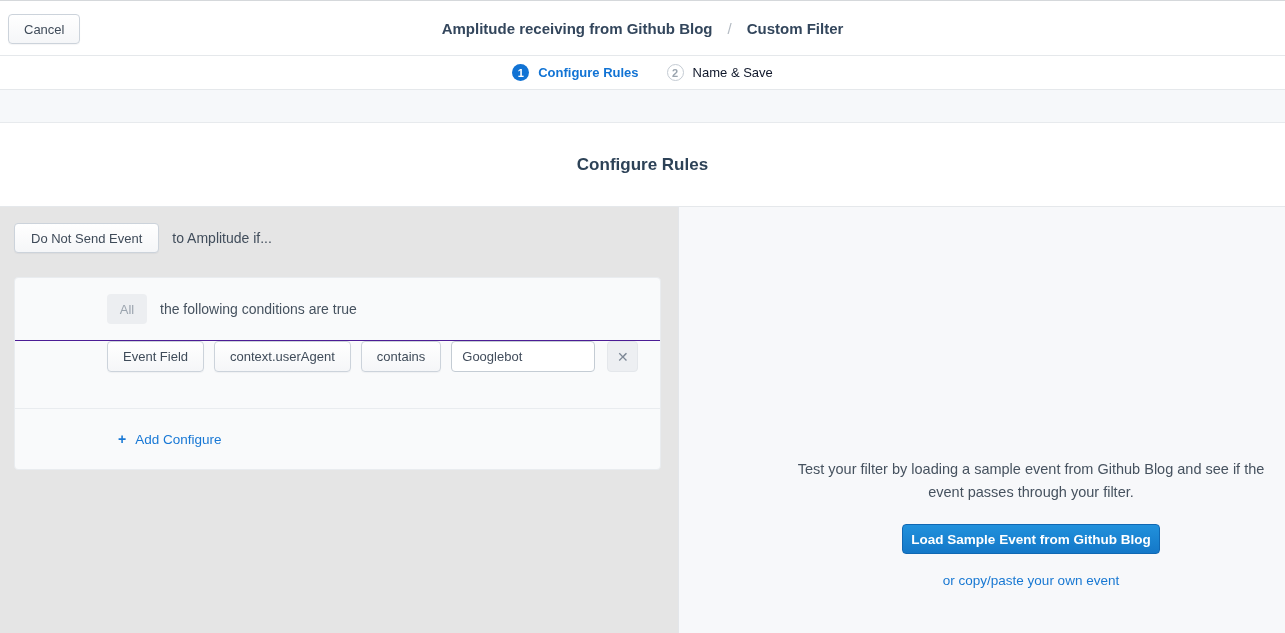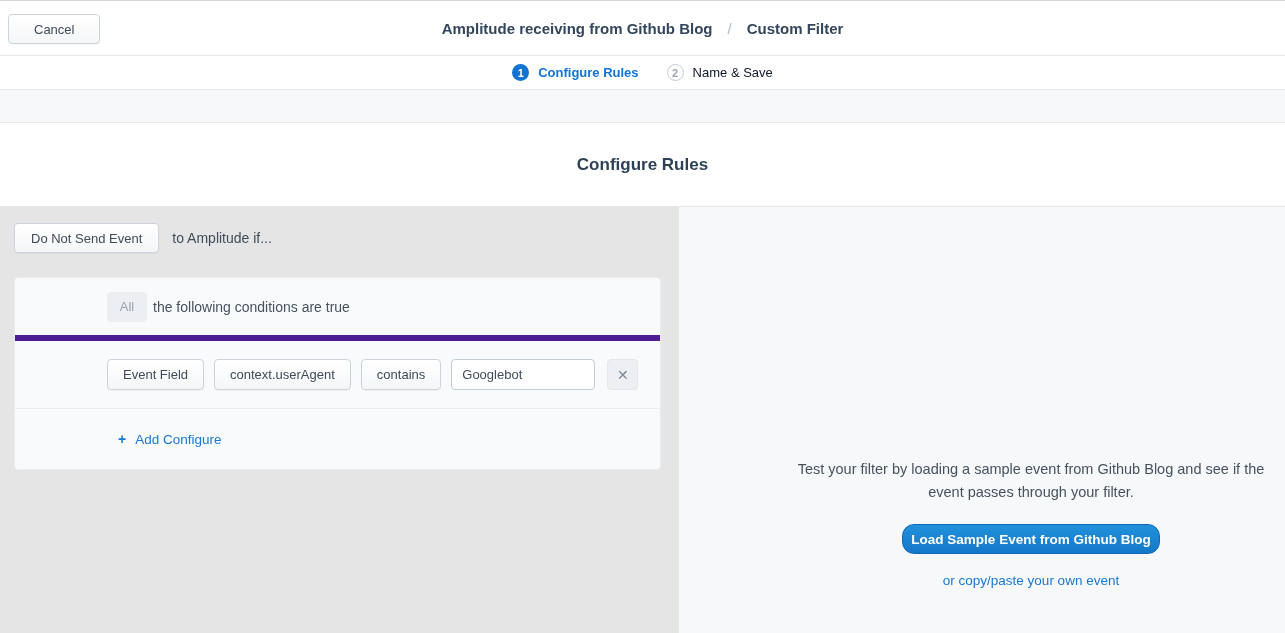--- a/index.html
+++ b/index.html
@@ -18,21 +18,21 @@
     background:#fff;
   }
   .btn {
     display:inline-flex; align-items:center; justify-content:center;
     background:linear-gradient(#ffffff,#f5f6f8);
     border:1px solid #ccd3db; border-radius:4px;
     color:#3f4b59; font-size:13px; font-family:inherit;
     cursor:pointer; box-shadow:0 1px 1px rgba(20,30,40,0.04);
     white-space:nowrap;
   }
-  .cancel-btn { position:absolute; left:8px; top:13px; height:30px; padding:0 25px; }
+  .cancel-btn { position:absolute; left:8px; top:13px; height:30px; padding:0 15px; }
   .breadcrumb {
     position:absolute; left:50%; top:50%; transform:translate(-50%,-50%);
     display:flex; align-items:center; gap:15px;
     font-size:15px; font-weight:600; color:#33465c; white-space:nowrap;
   }
   .breadcrumb .sep { color:#b3bac2; font-weight:400; }
 
   
   .step-bar {
     height:34px; border-bottom:1px solid #e5e8eb;
@@ -69,31 +69,31 @@
   .action-row { position:absolute; left:14px; top:16px; display:flex; align-items:center; gap:13px; }
   .action-btn { height:30px; padding:0 16px; }
   .action-suffix { font-size:14px; color:#414d5b; }
 
   
   .condition-group {
     position:absolute; left:14px; top:70px; width:647px;
     background:#f9fafb; border:1px solid #e9ecef; border-radius:4px;
   }
   .row-match {
-    height:63px; display:flex; align-items:center; gap:6px;
-    padding-left:92px; border-bottom:6px solid #4c1d95;
+    height:63px; display:flex; align-items:center; gap:13px;
+    padding-left:92px; border-bottom:1px solid #4c1d95;
   }
   .match-badge {
     width:40px; height:30px; background:#eceef1; border-radius:4px;
     display:flex; align-items:center; justify-content:center;
     color:#9ba4ae; font-size:13px; cursor:pointer;
   }
   .match-suffix { font-size:14px; color:#46525f; }
   .row-condition {
-    height:68px; display:flex; align-items:center; gap:10px;
+    height:68px; display:flex; gap:10px;
     padding-left:92px; border-bottom:1px solid #e9ecef;
   }
   .cond-btn { height:31px; padding:0 15px; }
   .value-input {
     height:31px; width:144px; background:#fff;
     border:1px solid #c4ccd4; border-radius:4px;
     padding:0 10px; font-size:13px; color:#424d5c; font-family:inherit;
     outline:none;
   }
   .remove-btn {
@@ -108,21 +108,21 @@
     color:#1878d5; font-size:13.5px; font-weight:500; cursor:pointer;
   }
   .add-plus { font-weight:700; font-size:14px; }
 
   
   .tester { position:absolute; left:102px; top:251px; width:500px; text-align:center; }
   .tester-desc { margin:0; font-size:14.5px; line-height:22.5px; color:#46525f; }
   .load-btn {
     margin-top:21px; height:30px; padding:0 8px;
     background:linear-gradient(#2191dc,#1478c8);
-    border:1px solid #1068b3; border-radius:12px;
+    border:1px solid #1068b3; border-radius:4px;
     color:#fff; font-size:13.5px; font-weight:600; font-family:inherit;
     cursor:pointer; display:inline-flex; align-items:center;
   }
   .paste-link {
     margin-top:19px; color:#1878d2; font-size:13.5px; font-weight:500; cursor:pointer;
   }
 </style>
 </head>
 <body>
 

